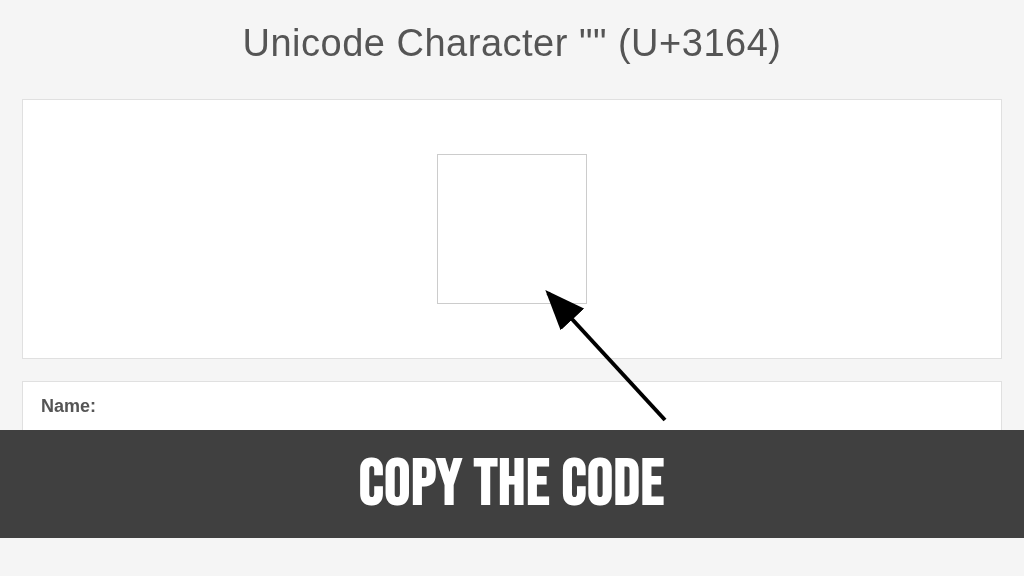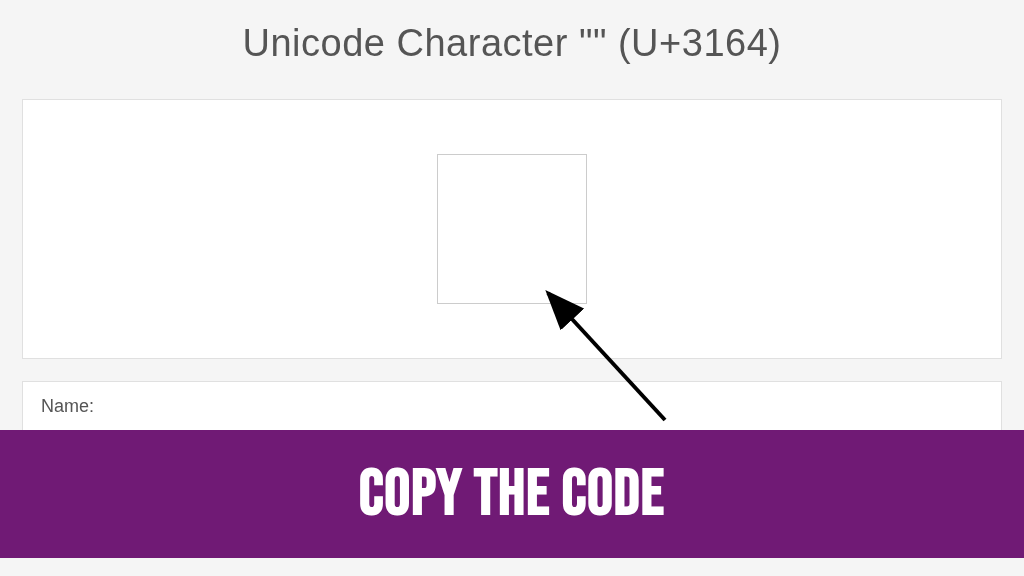--- a/index.html
+++ b/index.html
@@ -48,38 +48,39 @@
     .info-table {
       background: #fff;
       border: 1px solid #e0e0e0;
       margin: 22px 22px 0 22px;
       padding: 14px 18px;
     }
     .info-row {
       display: flex;
       font-size: 18px;
       color: #555;
+      font-weight: bold;
     }
     .info-label {
       width: 320px;
     }
     .info-value {
       color: #555;
     }
     .info-value sup {
       color: #c0392b;
       font-size: 12px;
     }
     .overlay-banner {
       position: absolute;
       left: 0;
       right: 0;
       top: 430px;
-      height: 128px;
-      background: #701a75;
+      height: 108px;
+      background: #404040;
       display: flex;
       align-items: center;
       justify-content: center;
     }
     .overlay-text {
       color: #fff;
       font-size: 64px;
       font-weight: 800;
       font-family: "Arial Black", "Impact", sans-serif;
       letter-spacing: 1px;

